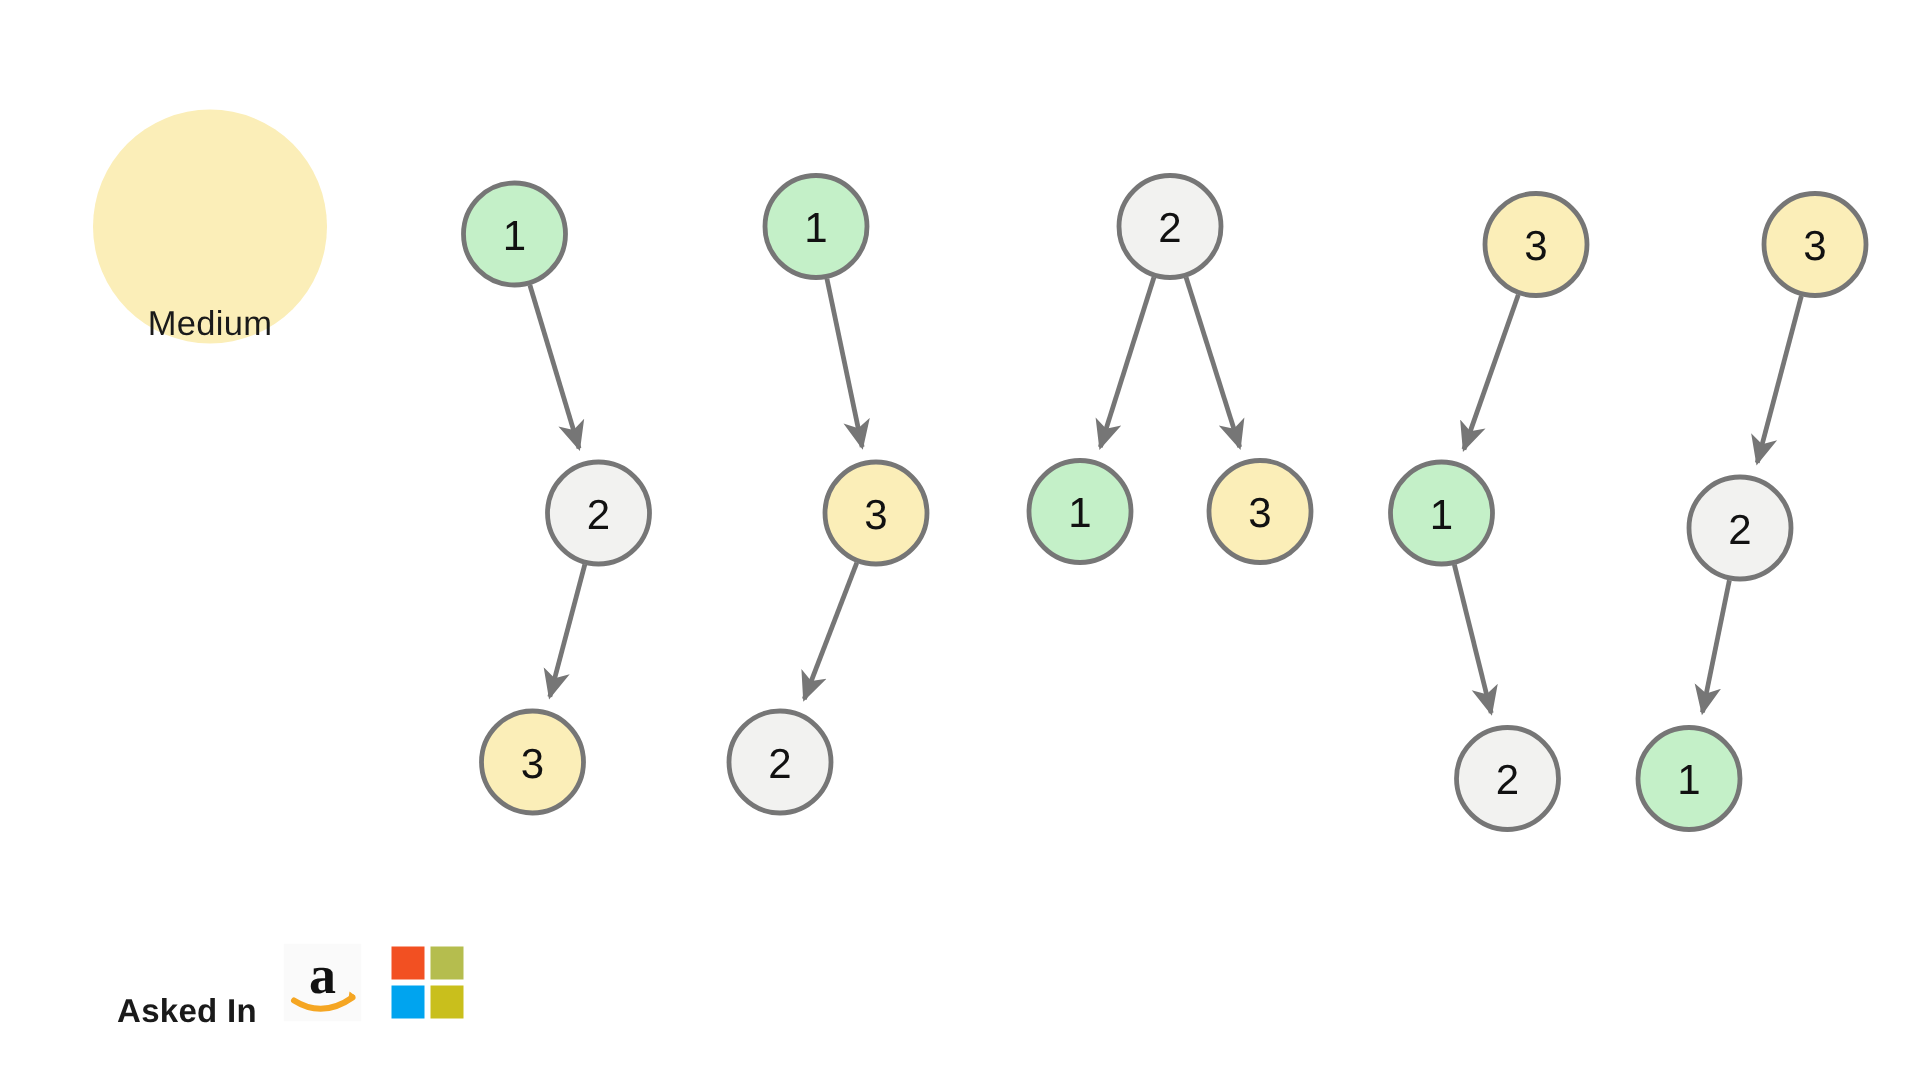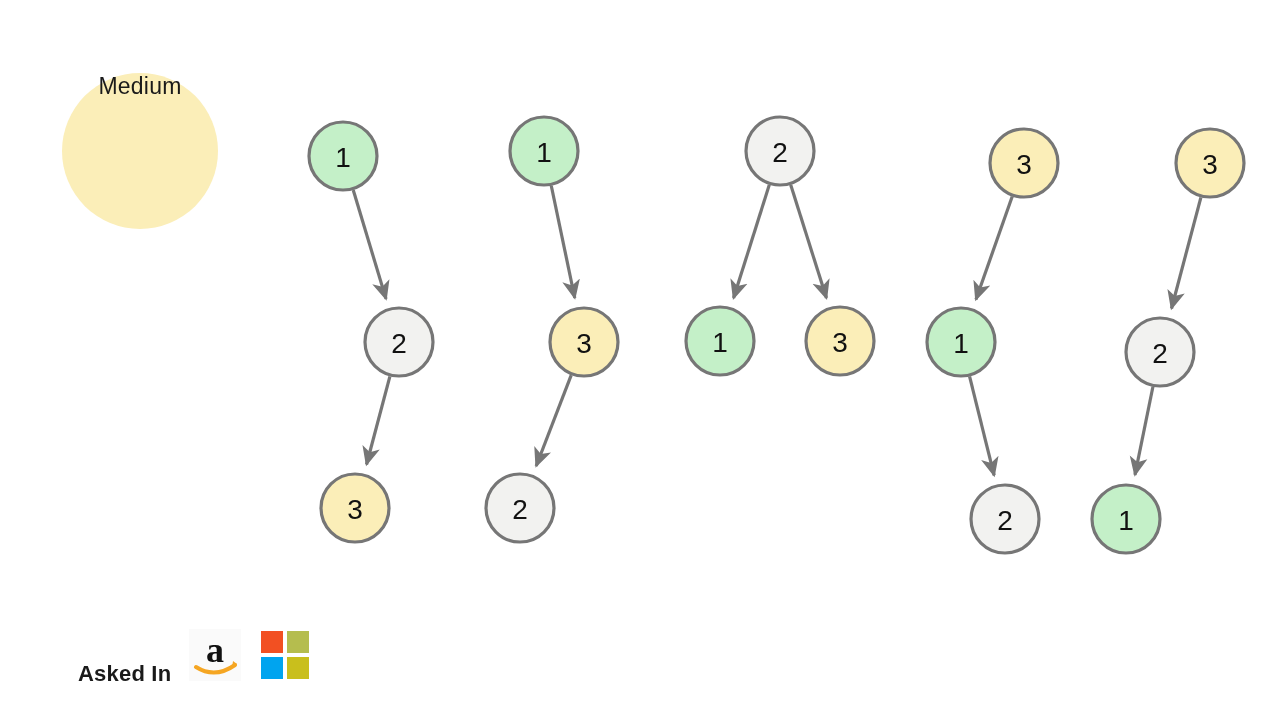--- a/index.html
+++ b/index.html
@@ -22,21 +22,21 @@
   }
   .difficulty-badge {
     position: absolute;
     left: 62px;
     top: 73px;
     width: 156px;
     height: 156px;
     border-radius: 50%;
     background: #fbeeb8;
     display: flex;
-    align-items: flex-start;
+    align-items: flex-end;
     justify-content: center;
   }
   .difficulty-badge .label {
     font-family: "Liberation Sans", sans-serif;
     font-size: 23px;
     color: #1a1a1a;
     letter-spacing: 0.2px;
   }
   .asked-in-row {
     position: absolute;

